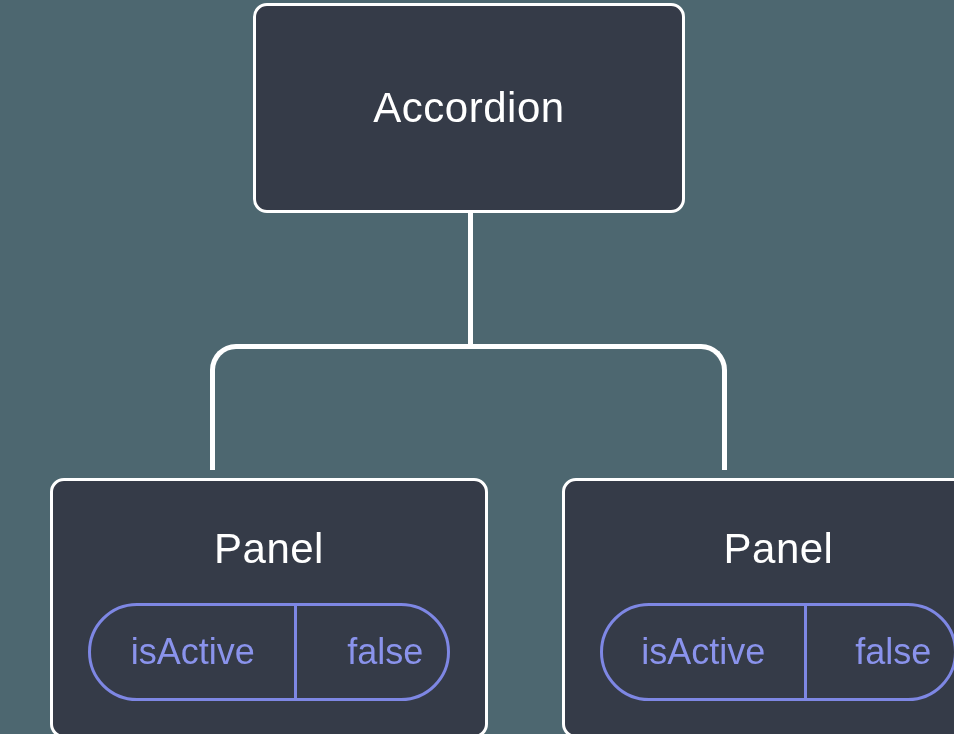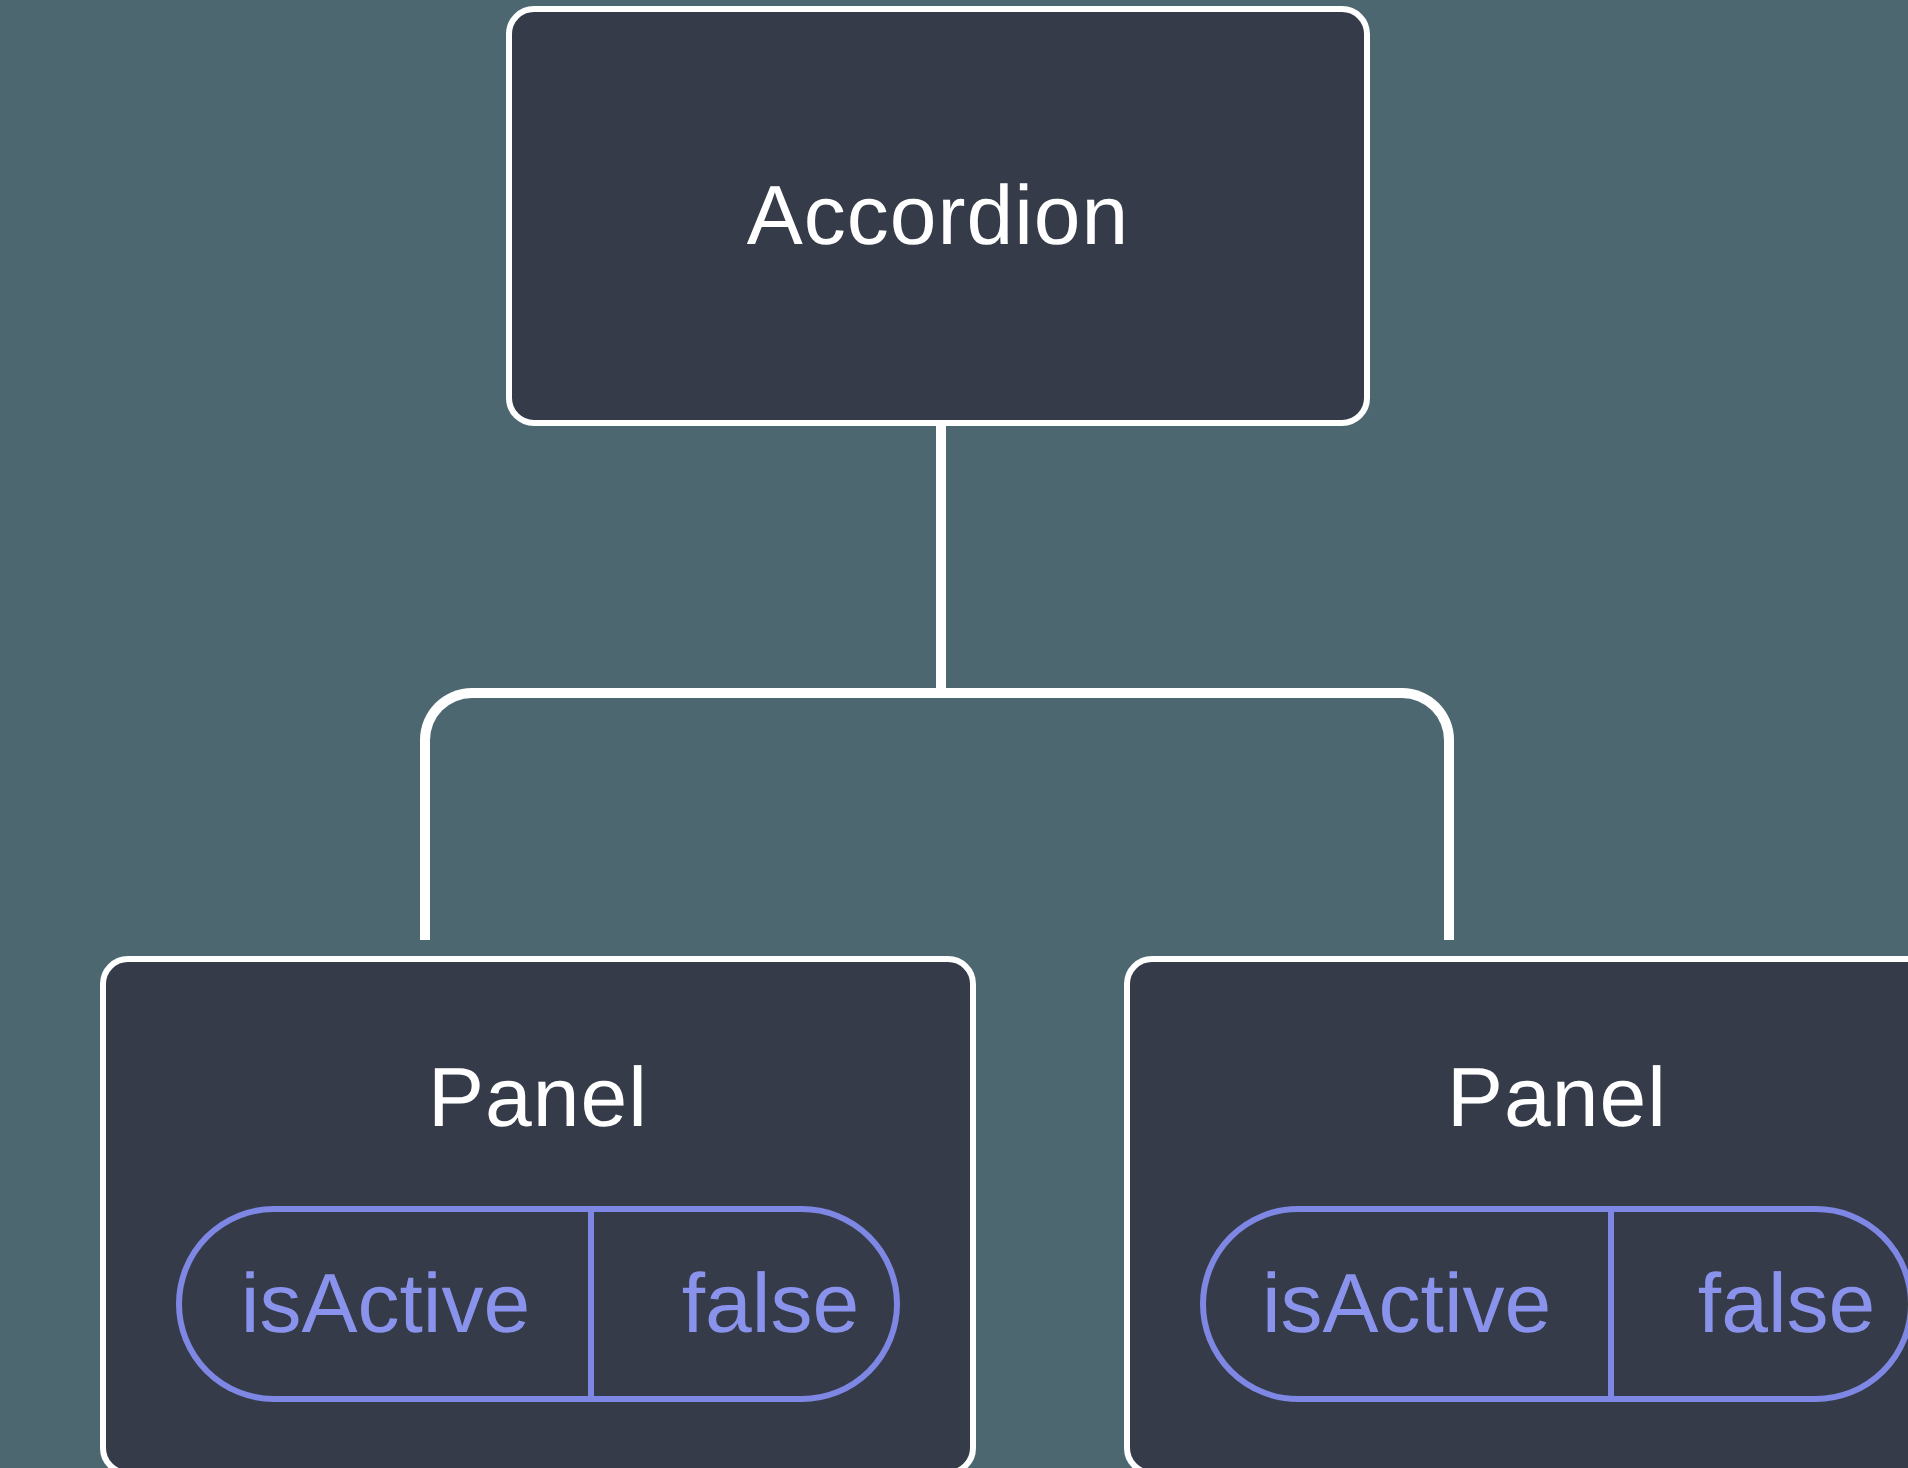--- a/index.html
+++ b/index.html
@@ -75,21 +75,21 @@
   .state-pill {
     position: absolute;
     left: 35px; right: 35px;
     top: 122px;
     height: 98px;
     border: 3px solid var(--accent-border);
     border-radius: 49px;
     display: flex;
     overflow: hidden;
     color: var(--accent-text);
-    font-size: 42px;
+    font-size: 36px;
   }
   .pill-cell {
     display: flex;
     align-items: center;
     justify-content: center;
     height: 100%;
   }
   .pill-key {
     width: 58%;
     border-right: 3px solid var(--accent-border);

